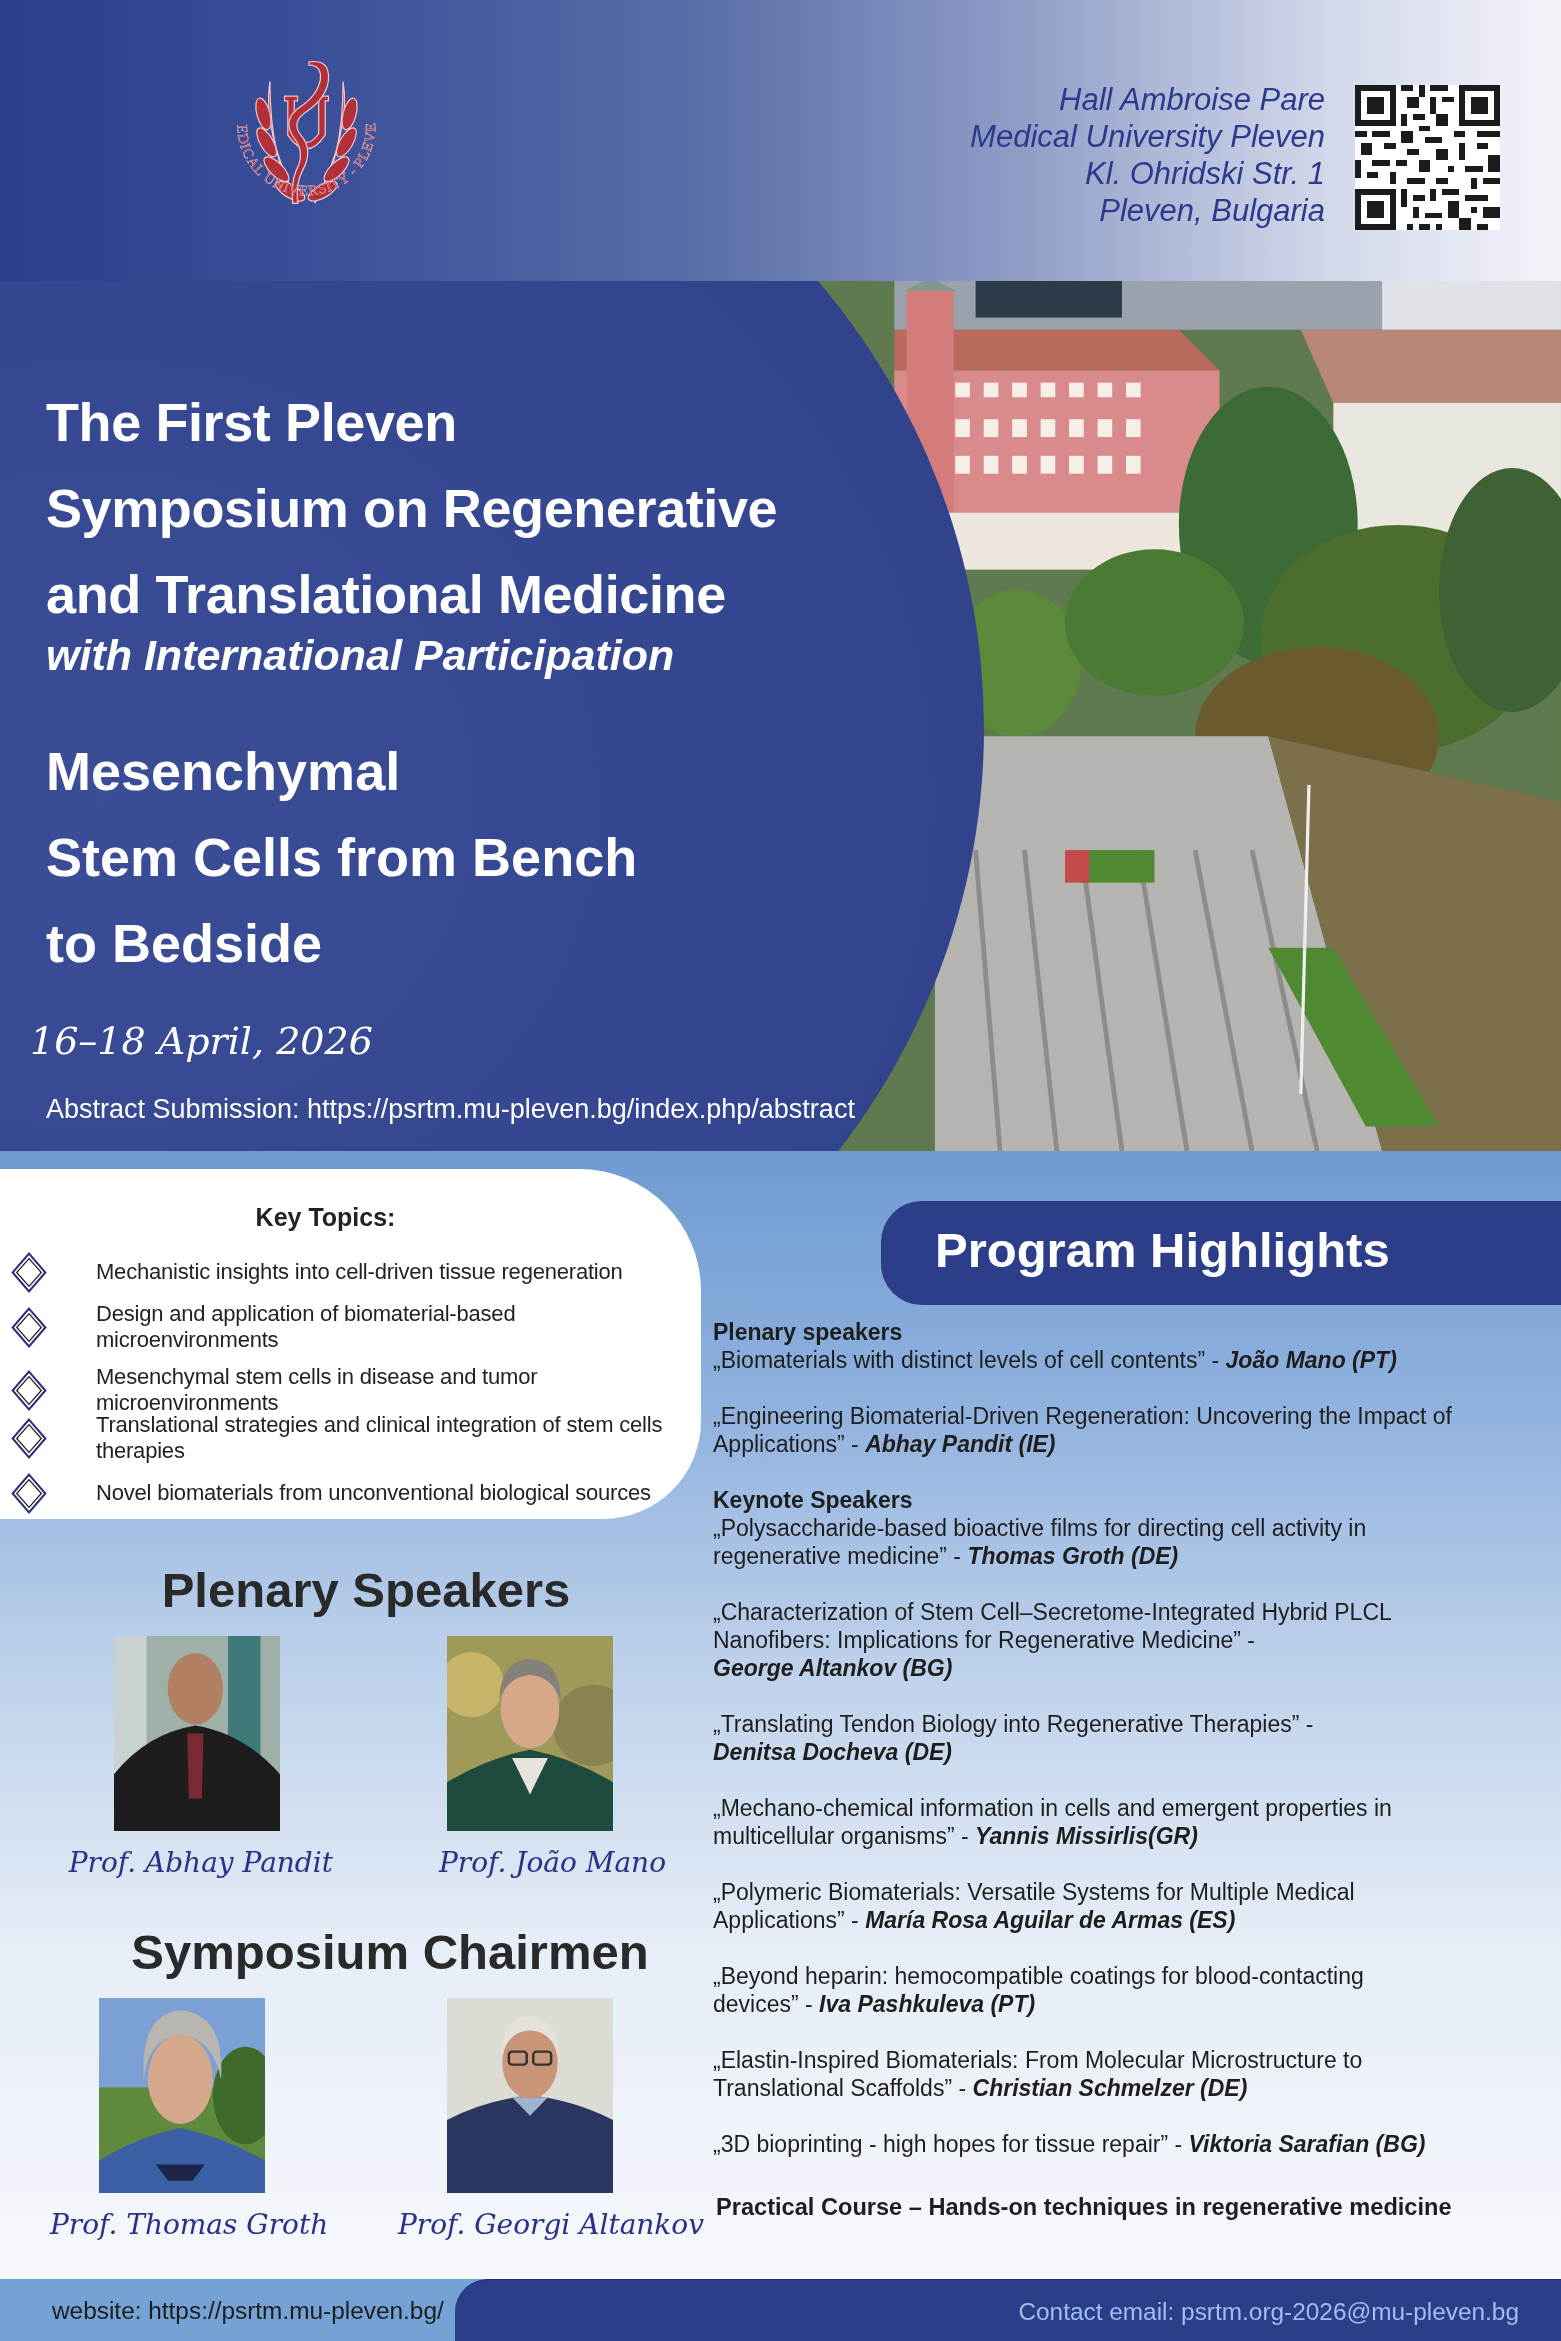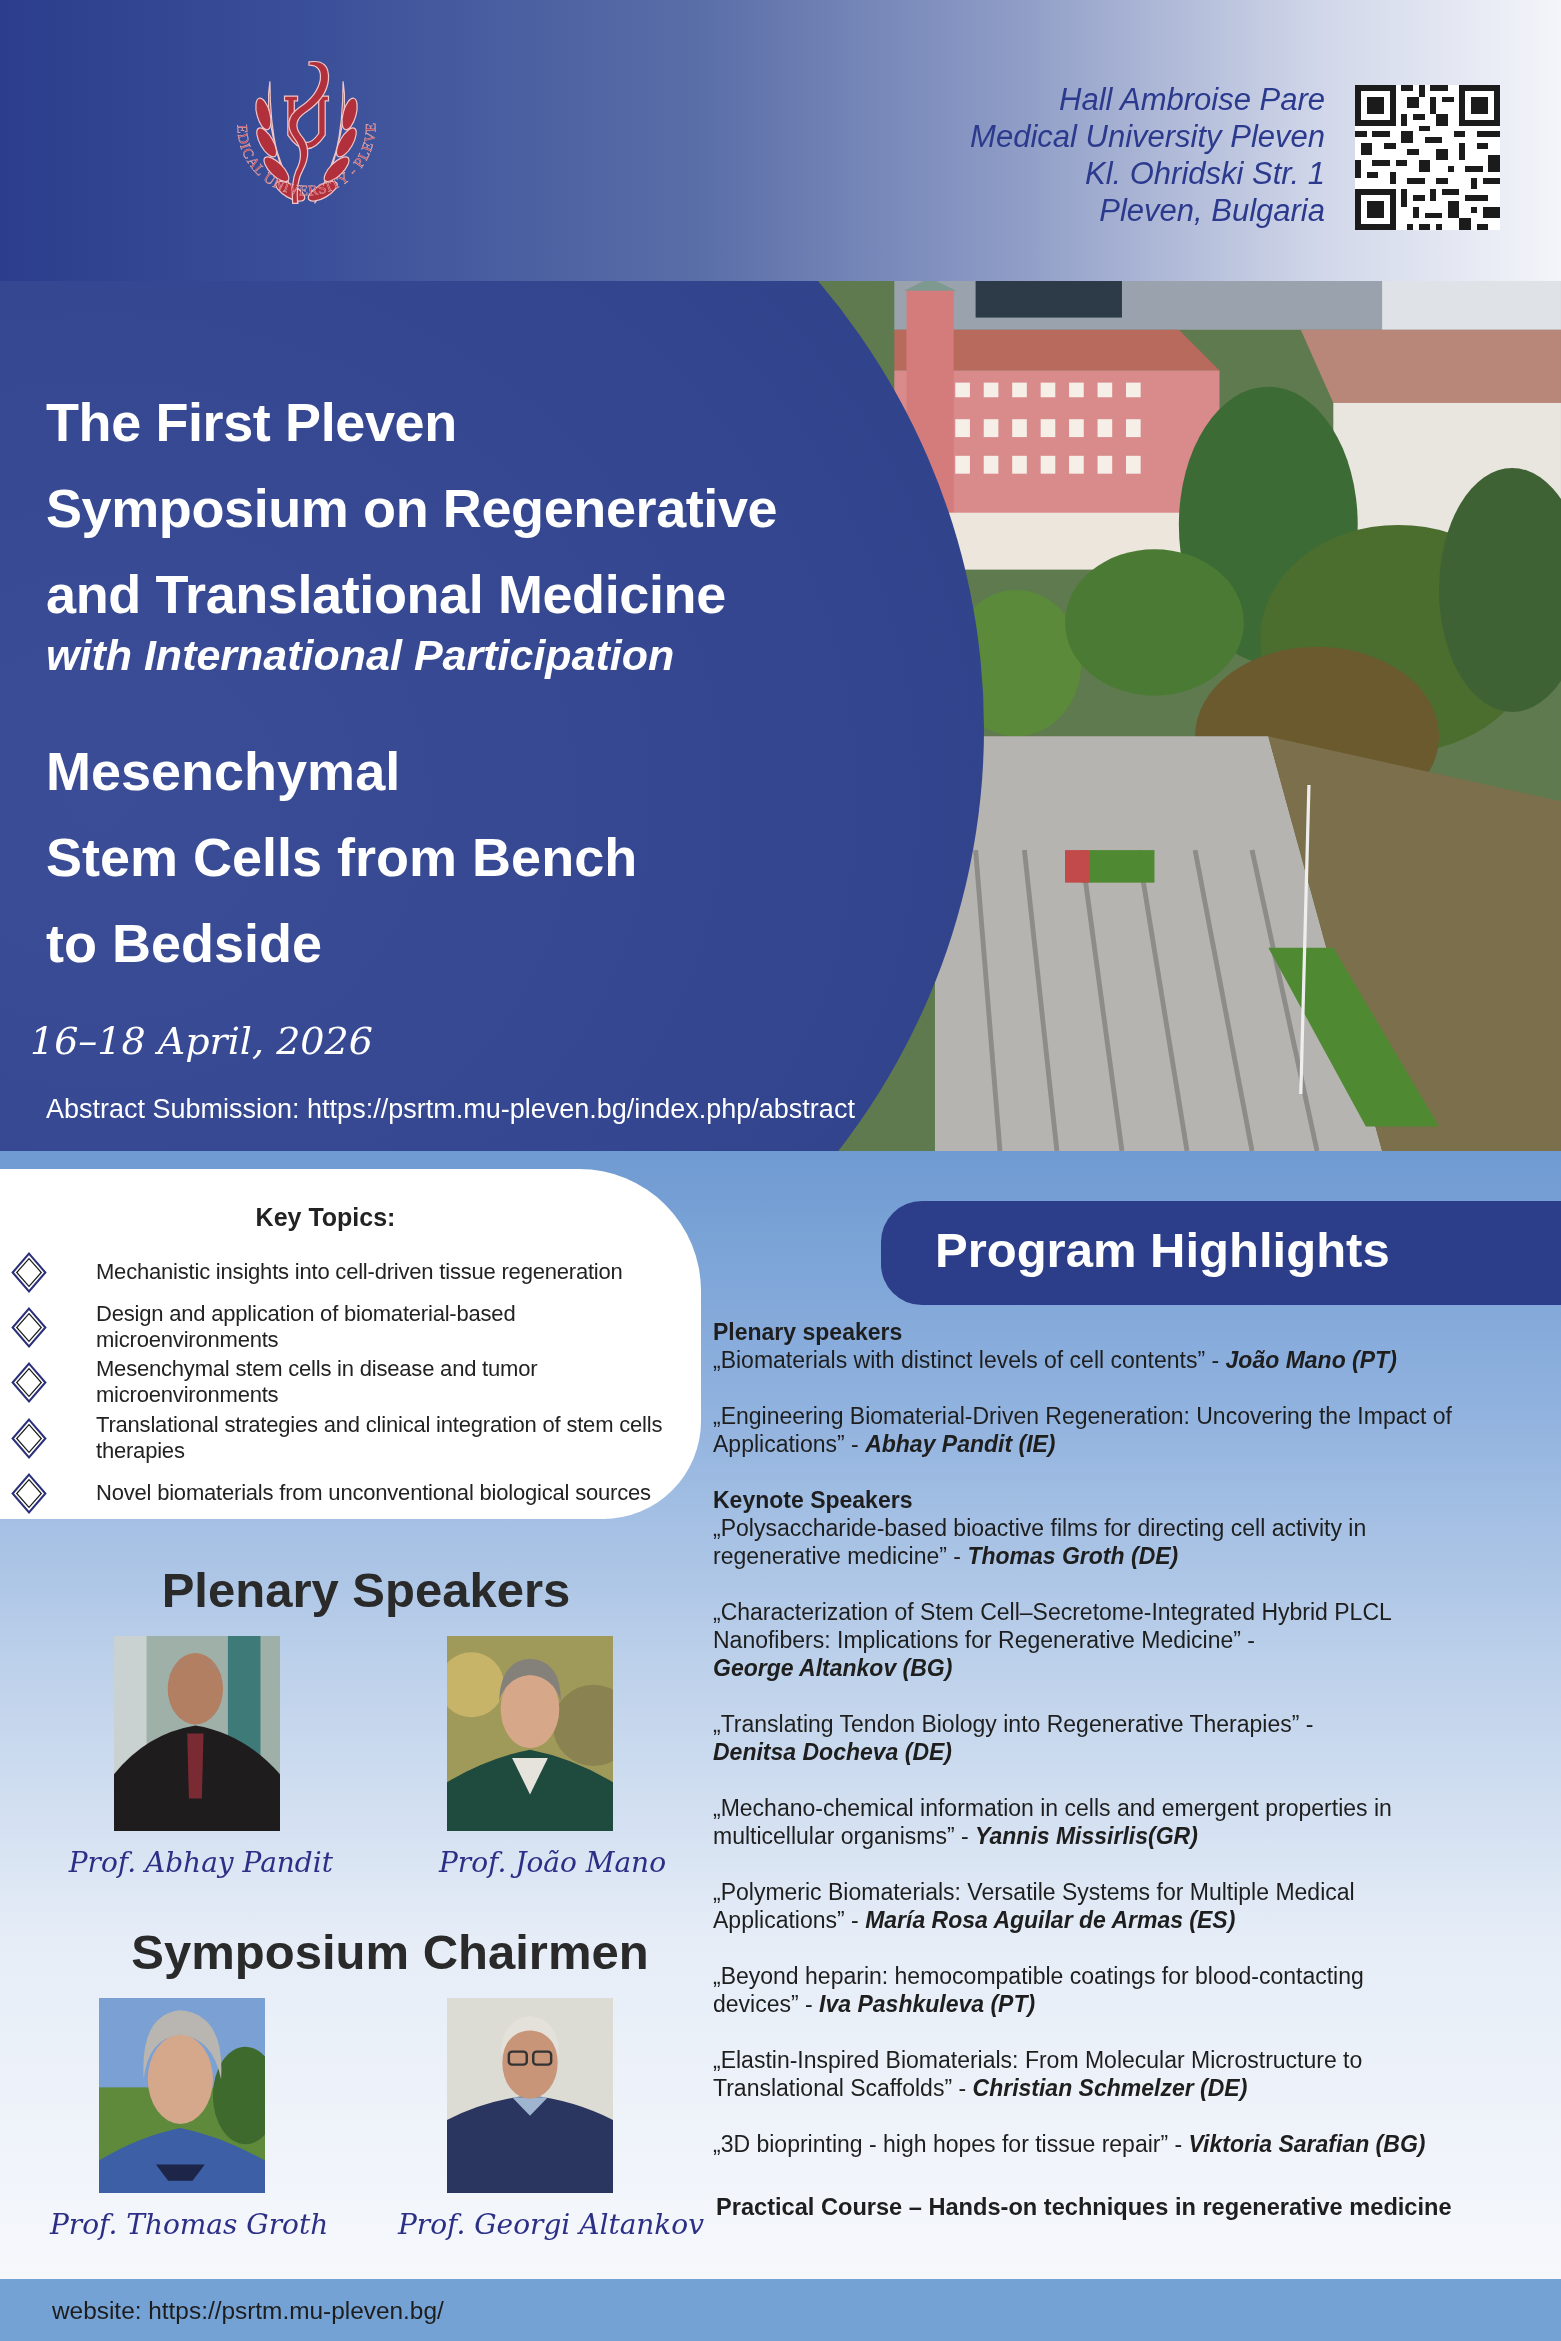--- a/index.html
+++ b/index.html
@@ -235,21 +235,21 @@
         </svg>
       <span class="topic-text">Mechanistic insights into cell-driven tissue regeneration</span>
     </div>
     <div class="topic" style="top:135px">
       <svg class="diamond" viewBox="0 0 44 50">
           <polygon points="22,2 42,25 22,48 2,25" fill="none" stroke="#2a2f7a" stroke-width="2.5"></polygon>
           <polygon points="22,8 37,25 22,42 7,25" fill="none" stroke="#1a1a1a" stroke-width="1.5"></polygon>
         </svg>
       <span class="topic-text">Design and application of biomaterial-based microenvironments</span>
     </div>
-    <div class="topic" style="top:190px">
+    <div class="topic" style="top:198px">
       <svg class="diamond" viewBox="0 0 44 50">
           <polygon points="22,2 42,25 22,48 2,25" fill="none" stroke="#2a2f7a" stroke-width="2.5"></polygon>
           <polygon points="22,8 37,25 22,42 7,25" fill="none" stroke="#1a1a1a" stroke-width="1.5"></polygon>
         </svg>
       <span class="topic-text">Mesenchymal stem cells in disease and tumor microenvironments</span>
     </div>
     <div class="topic" style="top:246px">
       <svg class="diamond" viewBox="0 0 44 50">
           <polygon points="22,2 42,25 22,48 2,25" fill="none" stroke="#2a2f7a" stroke-width="2.5"></polygon>
           <polygon points="22,8 37,25 22,42 7,25" fill="none" stroke="#1a1a1a" stroke-width="1.5"></polygon>
@@ -359,14 +359,17 @@
     <div class="prog-item">
       <span>„3D bioprinting - high hopes for tissue repair” - </span><span class="spk">Viktoria Sarafian (BG)</span>
     </div>
   </div>
 
   <div class="practical">Practical Course – Hands-on techniques in regenerative medicine</div>
 </div>
 
 <div class="footer">
   <div class="footer-site">website: https://psrtm.mu-pleven.bg/</div>
+  <div class="footer-dark">
+    <div class="footer-contact">Contact email: psrtm.org-2026@mu-pleven.bg</div>
+  </div>
 </div>
 
 
 </body></html>

